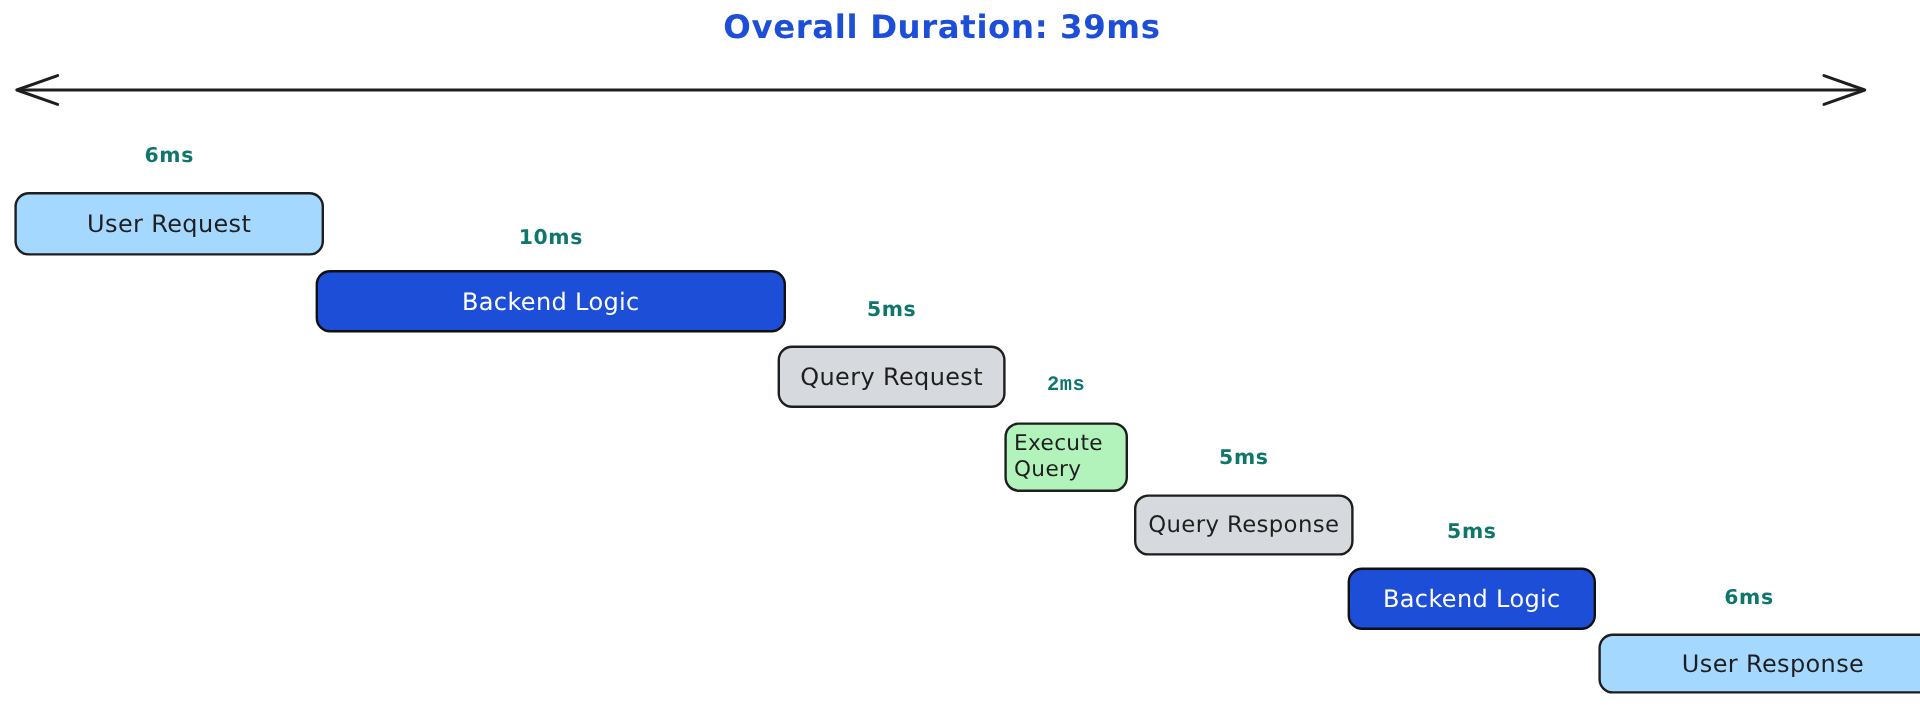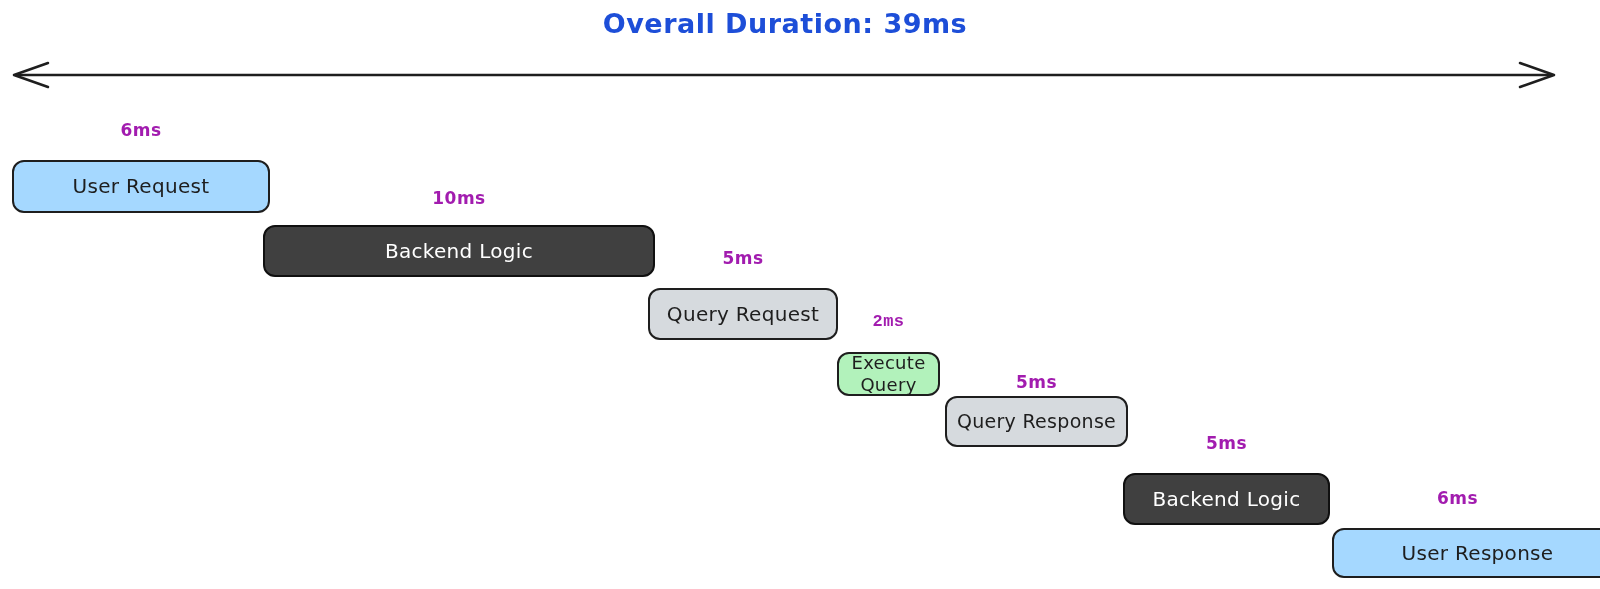--- a/index.html
+++ b/index.html
@@ -32,40 +32,40 @@
     left: 0;
   }
   .step-box {
     position: absolute;
     box-sizing: border-box;
     border: 2.5px solid #1e1e1e;
     border-radius: 12px;
     display: flex;
     align-items: center;
     justify-content: center;
-    text-align: center;
+    text-align: left;
     font-size: 20px;
     letter-spacing: 0.3px;
     color: #1e1e1e;
     line-height: 1.25;
     padding: 2px 6px;
   }
   .c-blue  { background: #a5d8ff; }
   .c-gray  { background: #d6dade; }
   .c-green { background: #b2f2bb; }
-  .c-dark  { background: #404040; color: #ffffff; border-color: #101010; }
+  .c-dark  { background: #1d4ed8; color: #ffffff; border-color: #101010; }
   .duration-label {
     position: absolute;
     height: 24px;
     line-height: 24px;
     text-align: center;
     font-size: 17px;
     font-weight: 600;
     letter-spacing: 0.5px;
-    color: #a21caf;
+    color: #0f766e;
   }
 </style>
 </head>
 <body>
 
 <div class="canvas">
 
   <div class="diagram-title">Overall Duration: 39ms</div>
 
   <svg class="arrow-svg" width="1600" height="40">
@@ -83,26 +83,26 @@
   <div class="step-box c-dark" style="left:263px; top:225px; width:392px; height:52px;">
     <span>Backend Logic</span>
   </div>
 
   <div class="duration-label" style="left:648px; top:246px; width:190px;">5ms</div>
   <div class="step-box c-gray" style="left:648px; top:288px; width:190px; height:52px;">
     <span>Query Request</span>
   </div>
 
   <div class="duration-label" style="left:837px; top:310px; width:103px;font-family:Liberation Mono, monospace;">2ms</div>
-  <div class="step-box c-green" style="left:837px; top:352px; width:103px; height:44px; font-size:18px;">
+  <div class="step-box c-green" style="left:837px; top:352px; width:103px; height:58px; font-size:18px;">
     <span>Execute Query</span>
   </div>
 
   <div class="duration-label" style="left:945px; top:370px; width:183px;">5ms</div>
-  <div class="step-box c-gray" style="left:945px; top:396px; width:183px; height:51px; font-size:19px;">
+  <div class="step-box c-gray" style="left:945px; top:412px; width:183px; height:51px; font-size:19px;">
     <span>Query Response</span>
   </div>
 
   <div class="duration-label" style="left:1123px; top:431px; width:207px;">5ms</div>
   <div class="step-box c-dark" style="left:1123px; top:473px; width:207px; height:52px;">
     <span>Backend Logic</span>
   </div>
 
   <div class="duration-label" style="left:1332px; top:486px; width:251px;">6ms</div>
   <div class="step-box c-blue" style="left:1332px; top:528px; width:291px; height:50px;">

